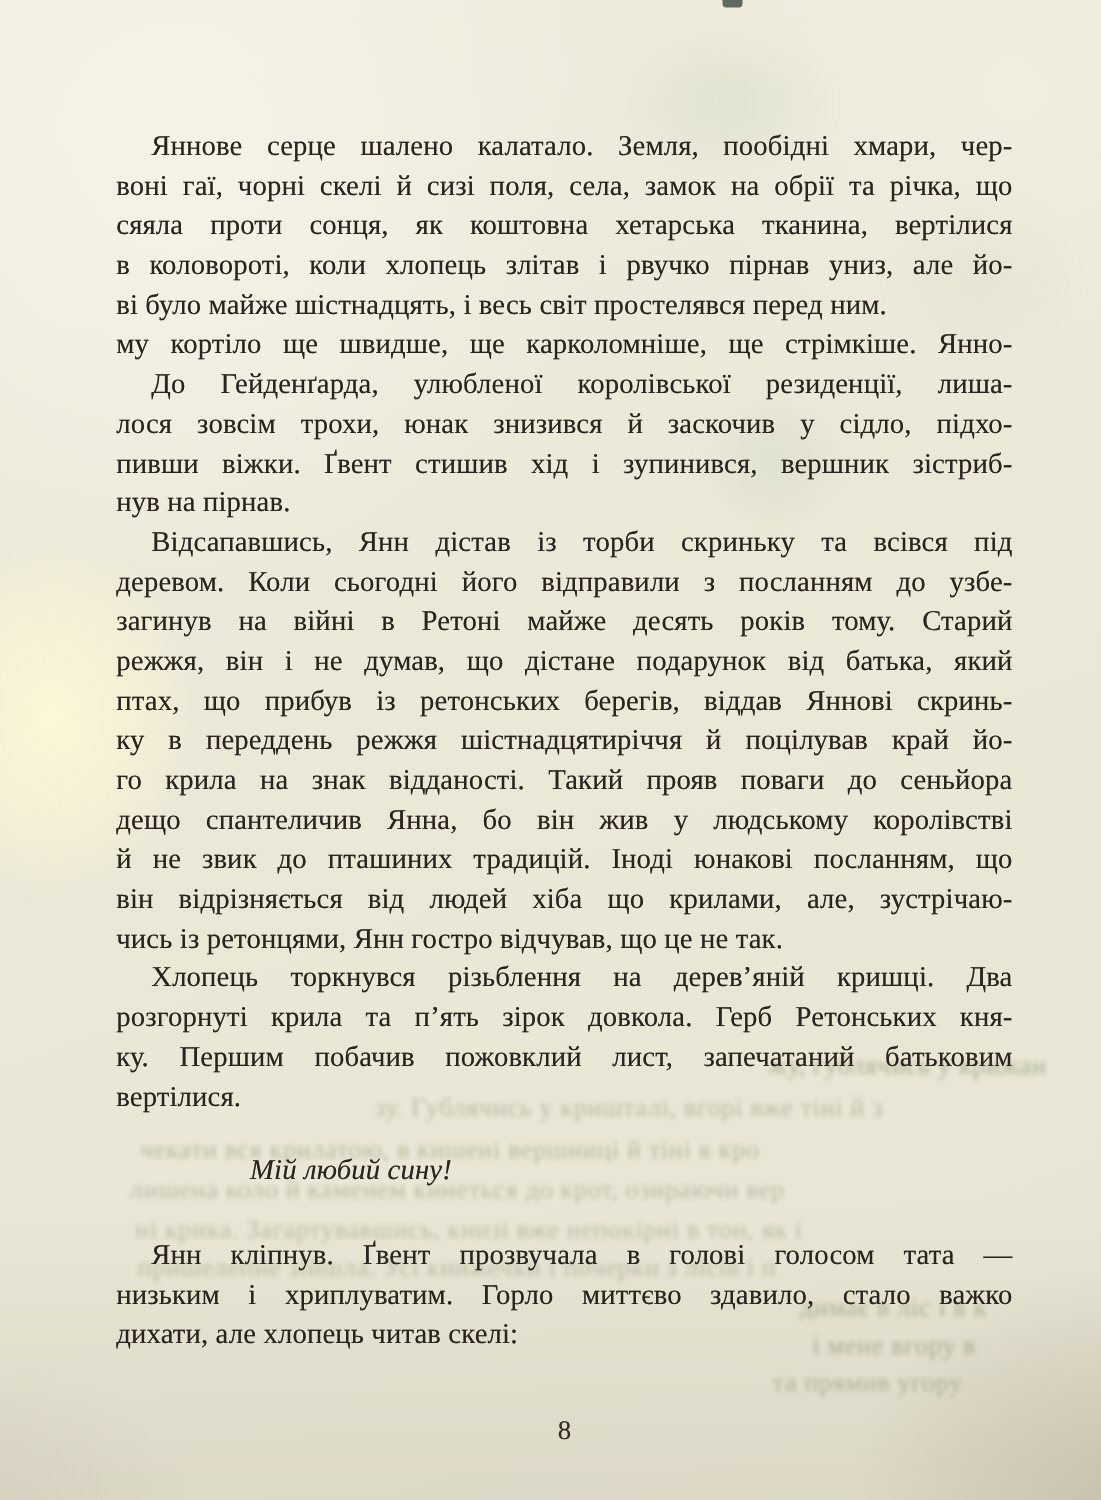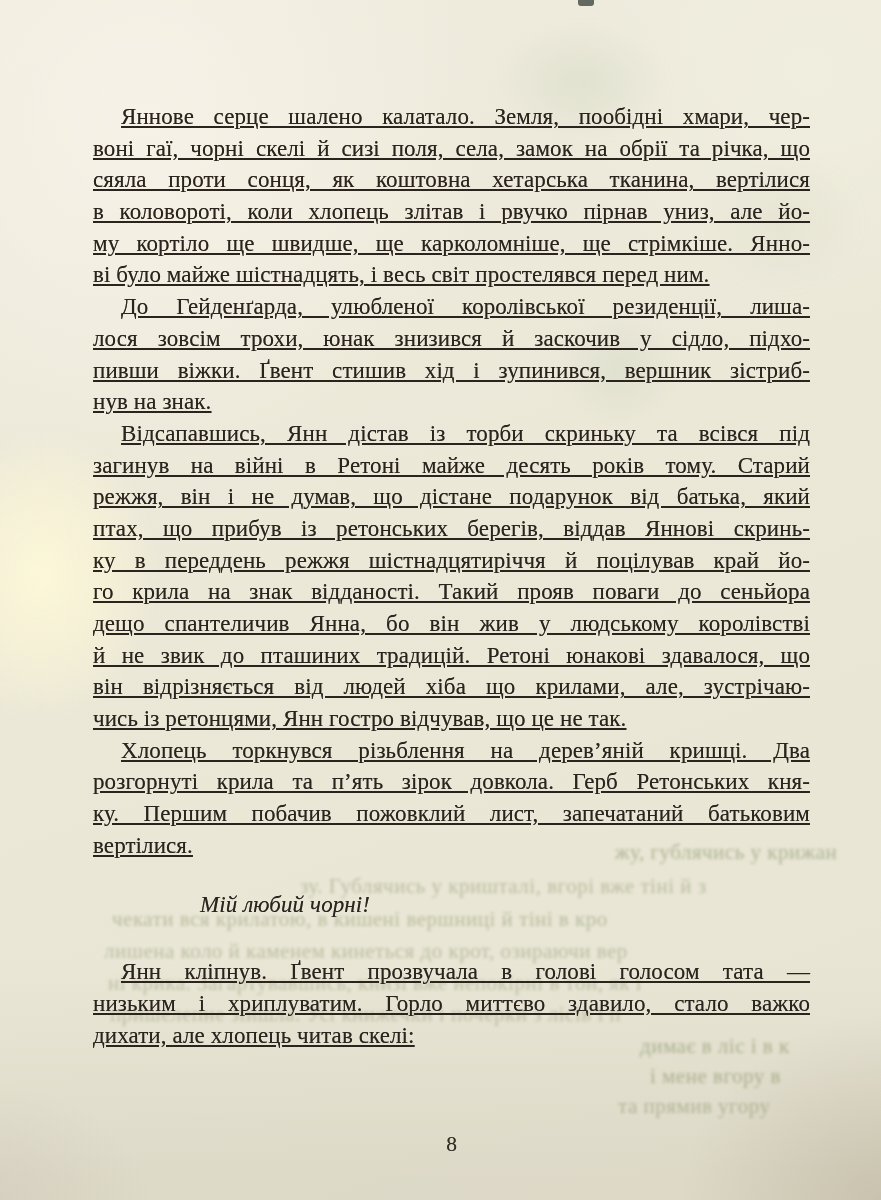--- a/index.html
+++ b/index.html
@@ -40,21 +40,21 @@
     color:rgba(124,139,92,.55);filter:blur(1.7px);
     letter-spacing:.5px;
   }
   
   .textblock{
     position:absolute;left:93px;top:101px;width:717px;
     color:#2a231e;font-size:23px;line-height:31.7px;
     letter-spacing:.1px;
     text-shadow:0 0 .5px rgba(42,35,30,.55);
   }
-  .line{height:31.7px;text-align:justify;text-align-last:justify;text-decoration:underline;}
+  .line{height:31.7px;text-align:justify;text-align-last:justify;}
   .line.first{text-indent:28px;}
   .line.last{text-align-last:left;}
   .letter-line{
     height:31.7px;margin-top:27px;margin-bottom:36px;
     font-style:italic;text-indent:107px;
   }
   .pagenum{
     position:absolute;left:93px;top:1132px;width:717px;
     text-align:center;font-size:21.5px;color:#332c25;
     text-shadow:0 0 .5px rgba(42,35,30,.5);
@@ -87,52 +87,53 @@
   <span class="bleed-line" style="left:650px;top:1064px;">і мене вгору в</span>
   <span class="bleed-line" style="left:618px;top:1094px;opacity:.9;">та прямив угору</span>
 
   <div class="textblock">
 
     <div>
       <div class="line first">Яннове серце шалено калатало. Земля, пообідні хмари, чер-</div>
       <div class="line">воні гаї, чорні скелі й сизі поля, села, замок на обрії та річка, що</div>
       <div class="line">сяяла проти сонця, як коштовна хетарська тканина, вертілися</div>
       <div class="line">в коловороті, коли хлопець злітав і рвучко пірнав униз, але йо-</div>
+      <div class="line last">ві було майже шістнадцять, і весь світ простелявся перед ним.</div>
       <div class="line">му кортіло ще швидше, ще карколомніше, ще стрімкіше. Янно-</div>
-      <div class="line last">ві було майже шістнадцять, і весь світ простелявся перед ним.</div>
     </div>
 
     <div>
       <div class="line first">До Гейденґарда, улюбленої королівської резиденції, лиша-</div>
       <div class="line">лося зовсім трохи, юнак знизився й заскочив у сідло, підхо-</div>
       <div class="line">пивши віжки. Ґвент стишив хід і зупинився, вершник зістриб-</div>
-      <div class="line last">нув на знак.</div>
+      <div class="line last">нув на пірнав.</div>
     </div>
 
     <div>
       <div class="line first">Відсапавшись, Янн дістав із торби скриньку та всівся під</div>
+      <div class="line">деревом. Коли сьогодні його відправили з посланням до узбе-</div>
       <div class="line">загинув на війні в Ретоні майже десять років тому. Старий</div>
       <div class="line">режжя, він і не думав, що дістане подарунок від батька, який</div>
       <div class="line">птах, що прибув із ретонських берегів, віддав Яннові скринь-</div>
       <div class="line">ку в переддень режжя шістнадцятиріччя й поцілував край йо-</div>
       <div class="line">го крила на знак відданості. Такий прояв поваги до сеньйора</div>
       <div class="line">дещо спантеличив Янна, бо він жив у людському королівстві</div>
-      <div class="line">й не звик до пташиних традицій. Ретоні юнакові здавалося, що</div>
+      <div class="line">й не звик до пташиних традицій. Іноді юнакові посланням, що</div>
       <div class="line">він відрізняється від людей хіба що крилами, але, зустрічаю-</div>
       <div class="line last">чись із ретонцями, Янн гостро відчував, що це не так.</div>
     </div>
 
     <div>
       <div class="line first">Хлопець торкнувся різьблення на дерев’яній кришці. Два</div>
       <div class="line">розгорнуті крила та п’ять зірок довкола. Герб Ретонських кня-</div>
       <div class="line">ку. Першим побачив пожовклий лист, запечатаний батьковим</div>
       <div class="line last">вертілися.</div>
     </div>
 
-    <div class="letter-line">Мій любий чорні!</div>
+    <div class="letter-line">Мій любий сину!</div>
 
     <div>
       <div class="line first">Янн кліпнув. Ґвент прозвучала в голові голосом тата —</div>
       <div class="line">низьким і хриплуватим. Горло миттєво здавило, стало важко</div>
       <div class="line last">дихати, але хлопець читав скелі:</div>
     </div>
 
   </div>
 
   <div class="pagenum">8</div>

